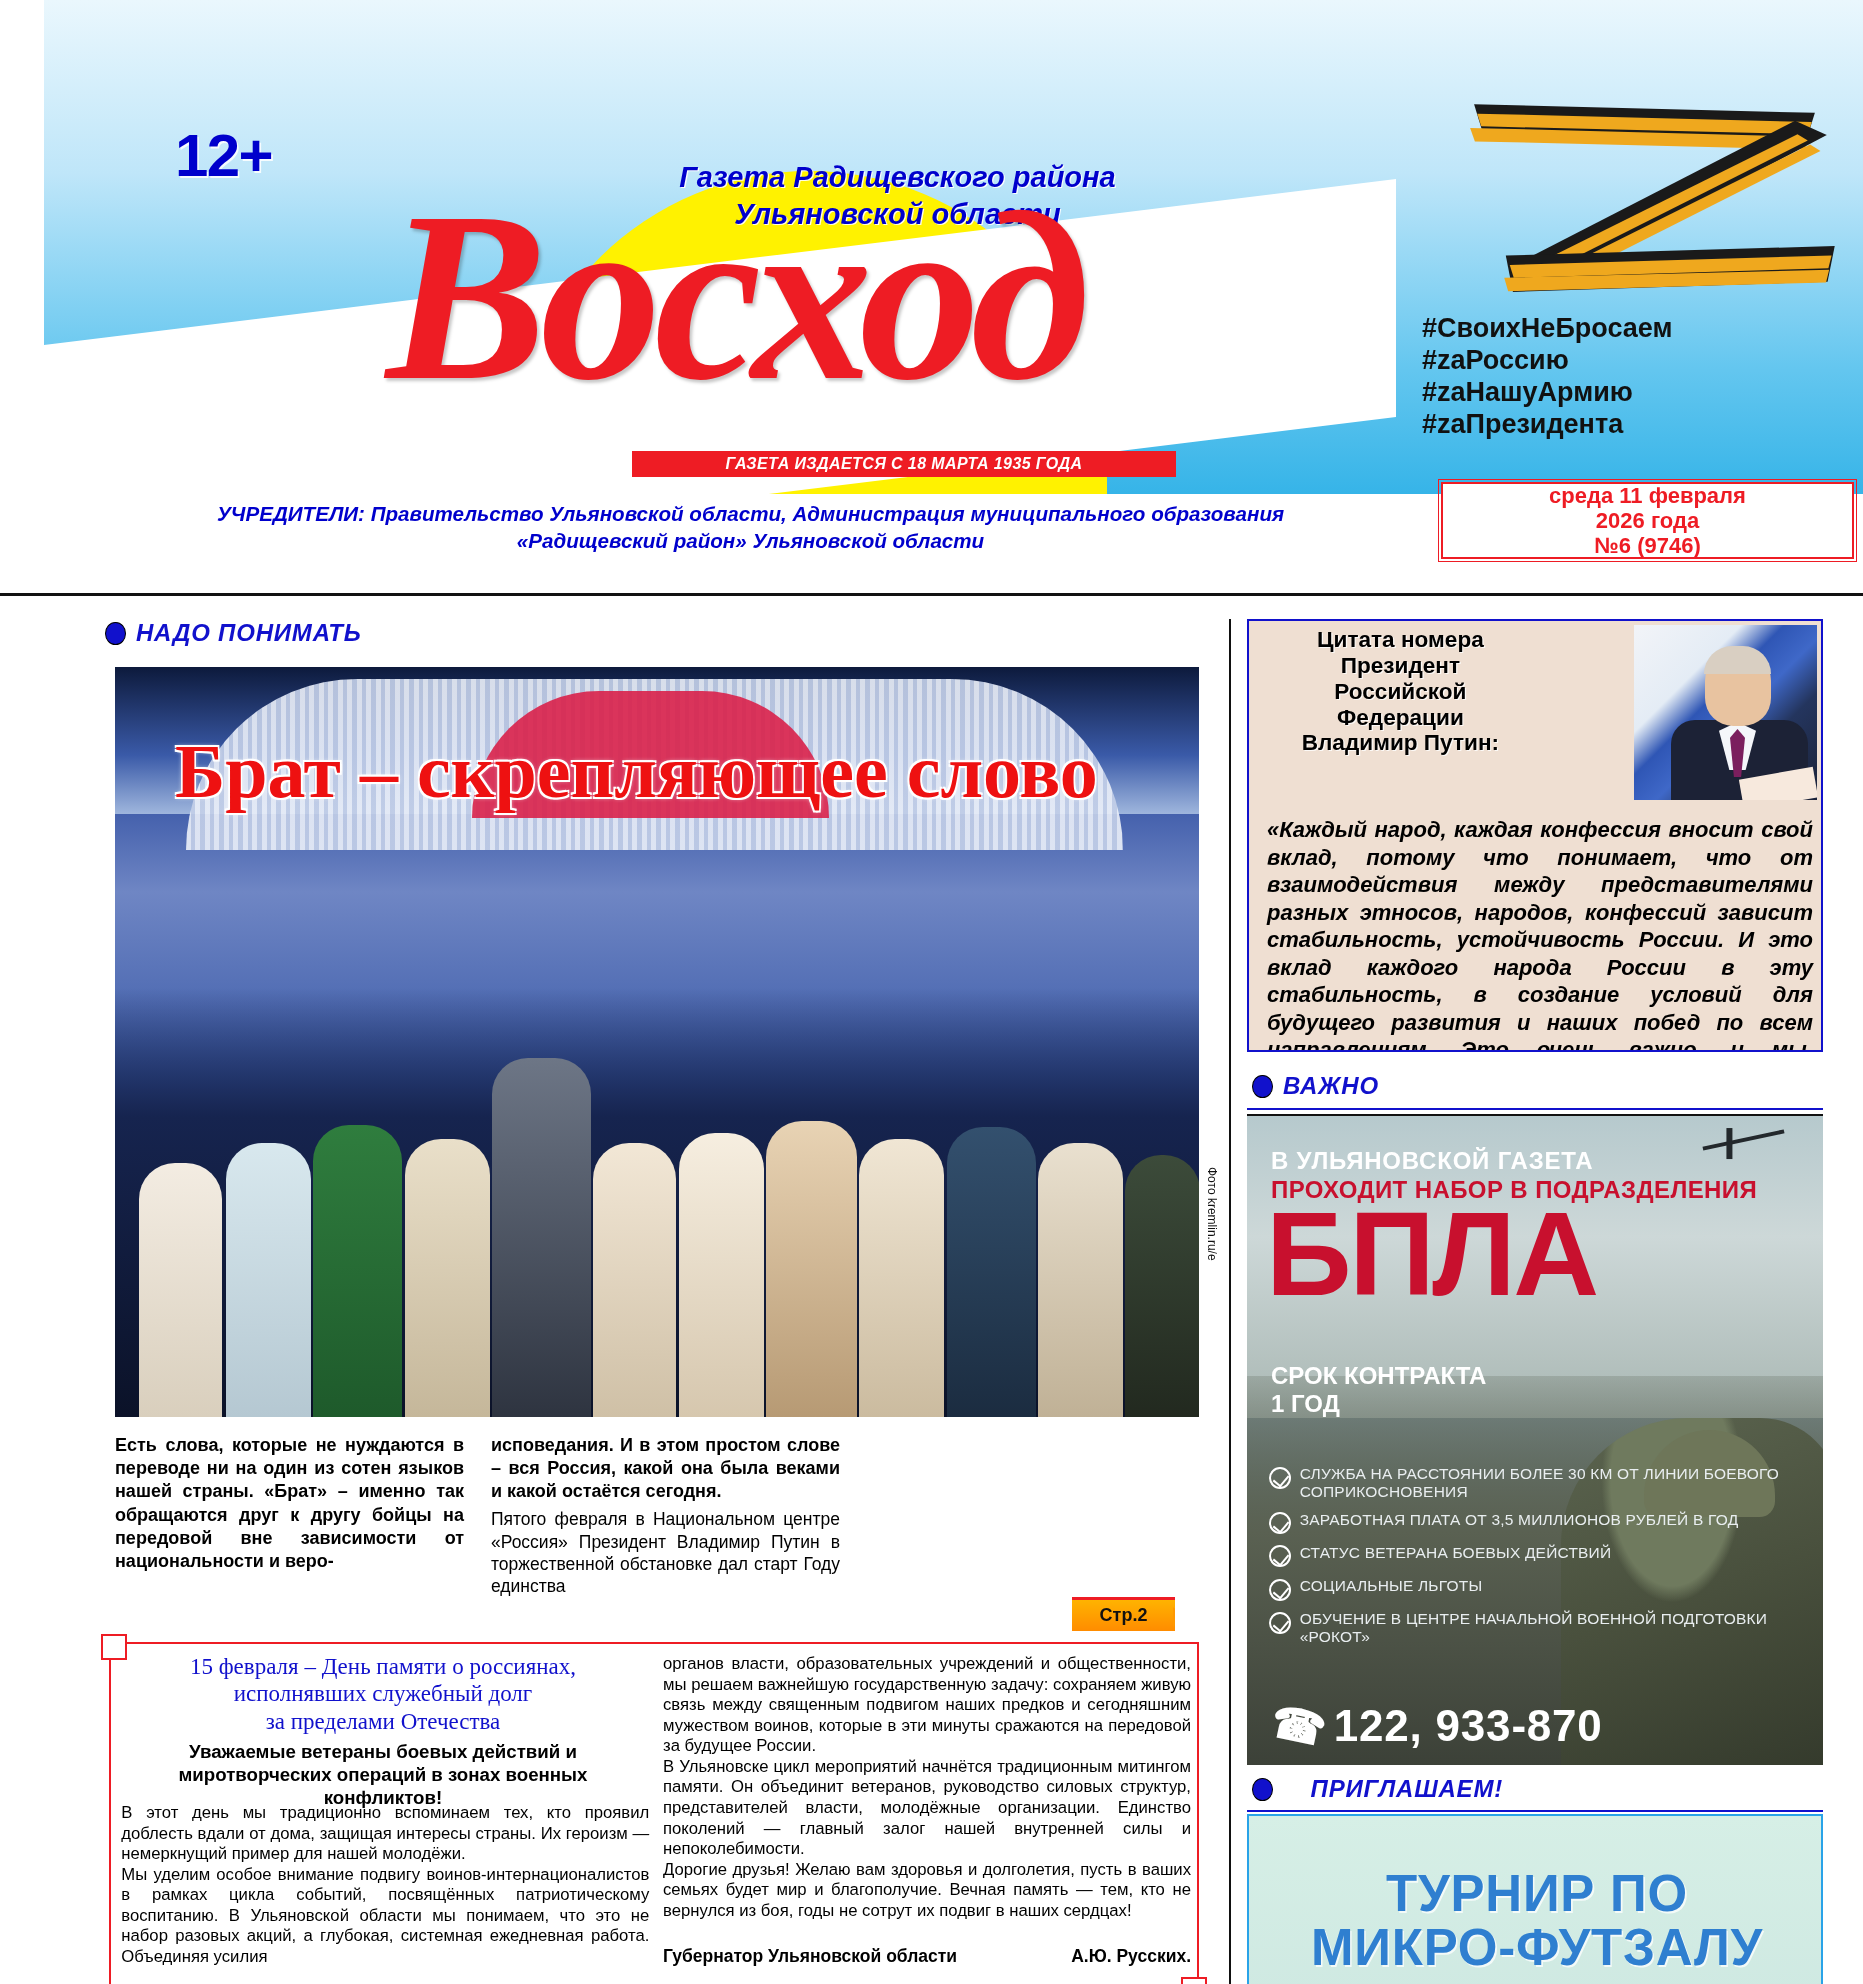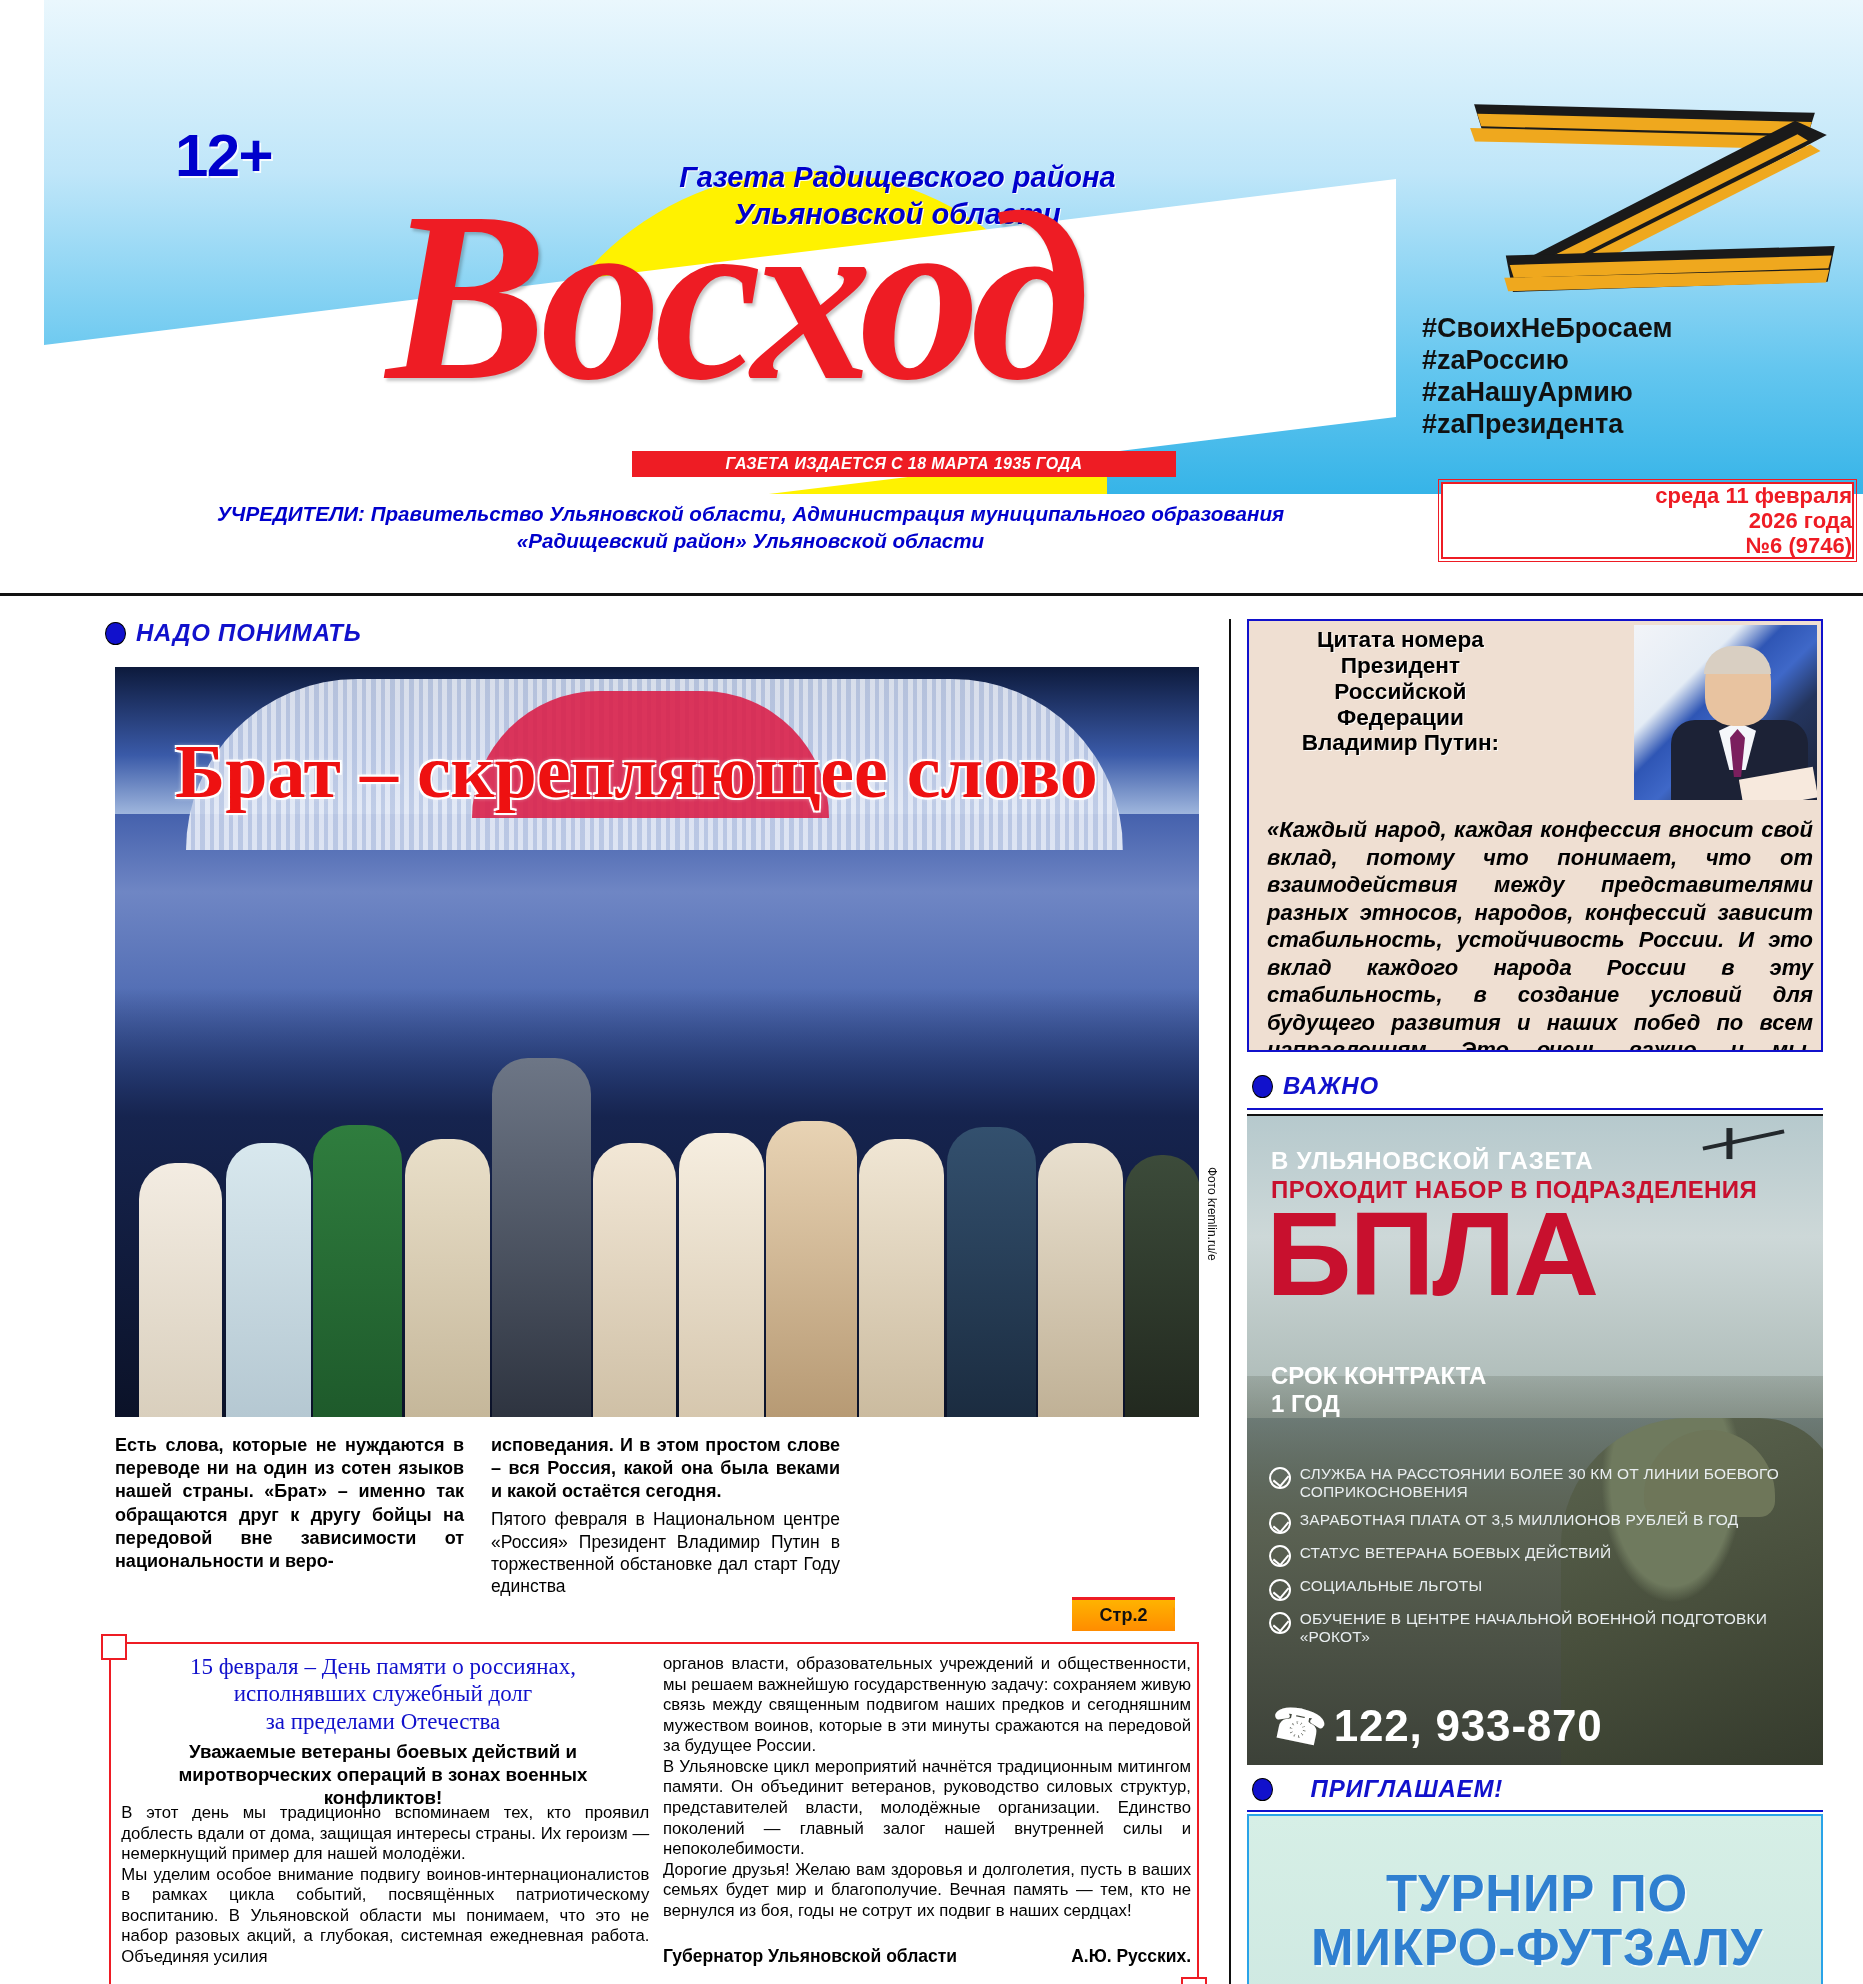--- a/index.html
+++ b/index.html
@@ -65,21 +65,21 @@
   
   .zblock { position:absolute; left:1378px; top:97px; width:445px; height:397px; }
   .z-svg { position:absolute; left:24px; top:0px; }
   .hashtags {
     position:absolute; left:0px; top:216px; width:445px;
     font-size:27px; font-weight:bold; color:#111; line-height:1.18;
   }
   .issue-box {
     position:absolute; left:1397px; top:482px; width:413px; height:77px;
     border:2px solid #ee1c24; outline:1.2px solid #ee1c24; outline-offset:2.4px;
-    display:flex; flex-direction:column; align-items:flex-end; justify-content:center;
+    display:flex; flex-direction:column; align-items:center; justify-content:center;
     background:#fff;
   }
   .issue-box div { color:#ee1c24; font-weight:bold; font-size:22px; line-height:1.14;}
 
   
   .mast-rule { position:absolute; left:0; top:593px; width:1863px; height:2.8px; background:#111; }
 
   
   .kicker {
     display:flex; align-items:center; gap:10.3px;

